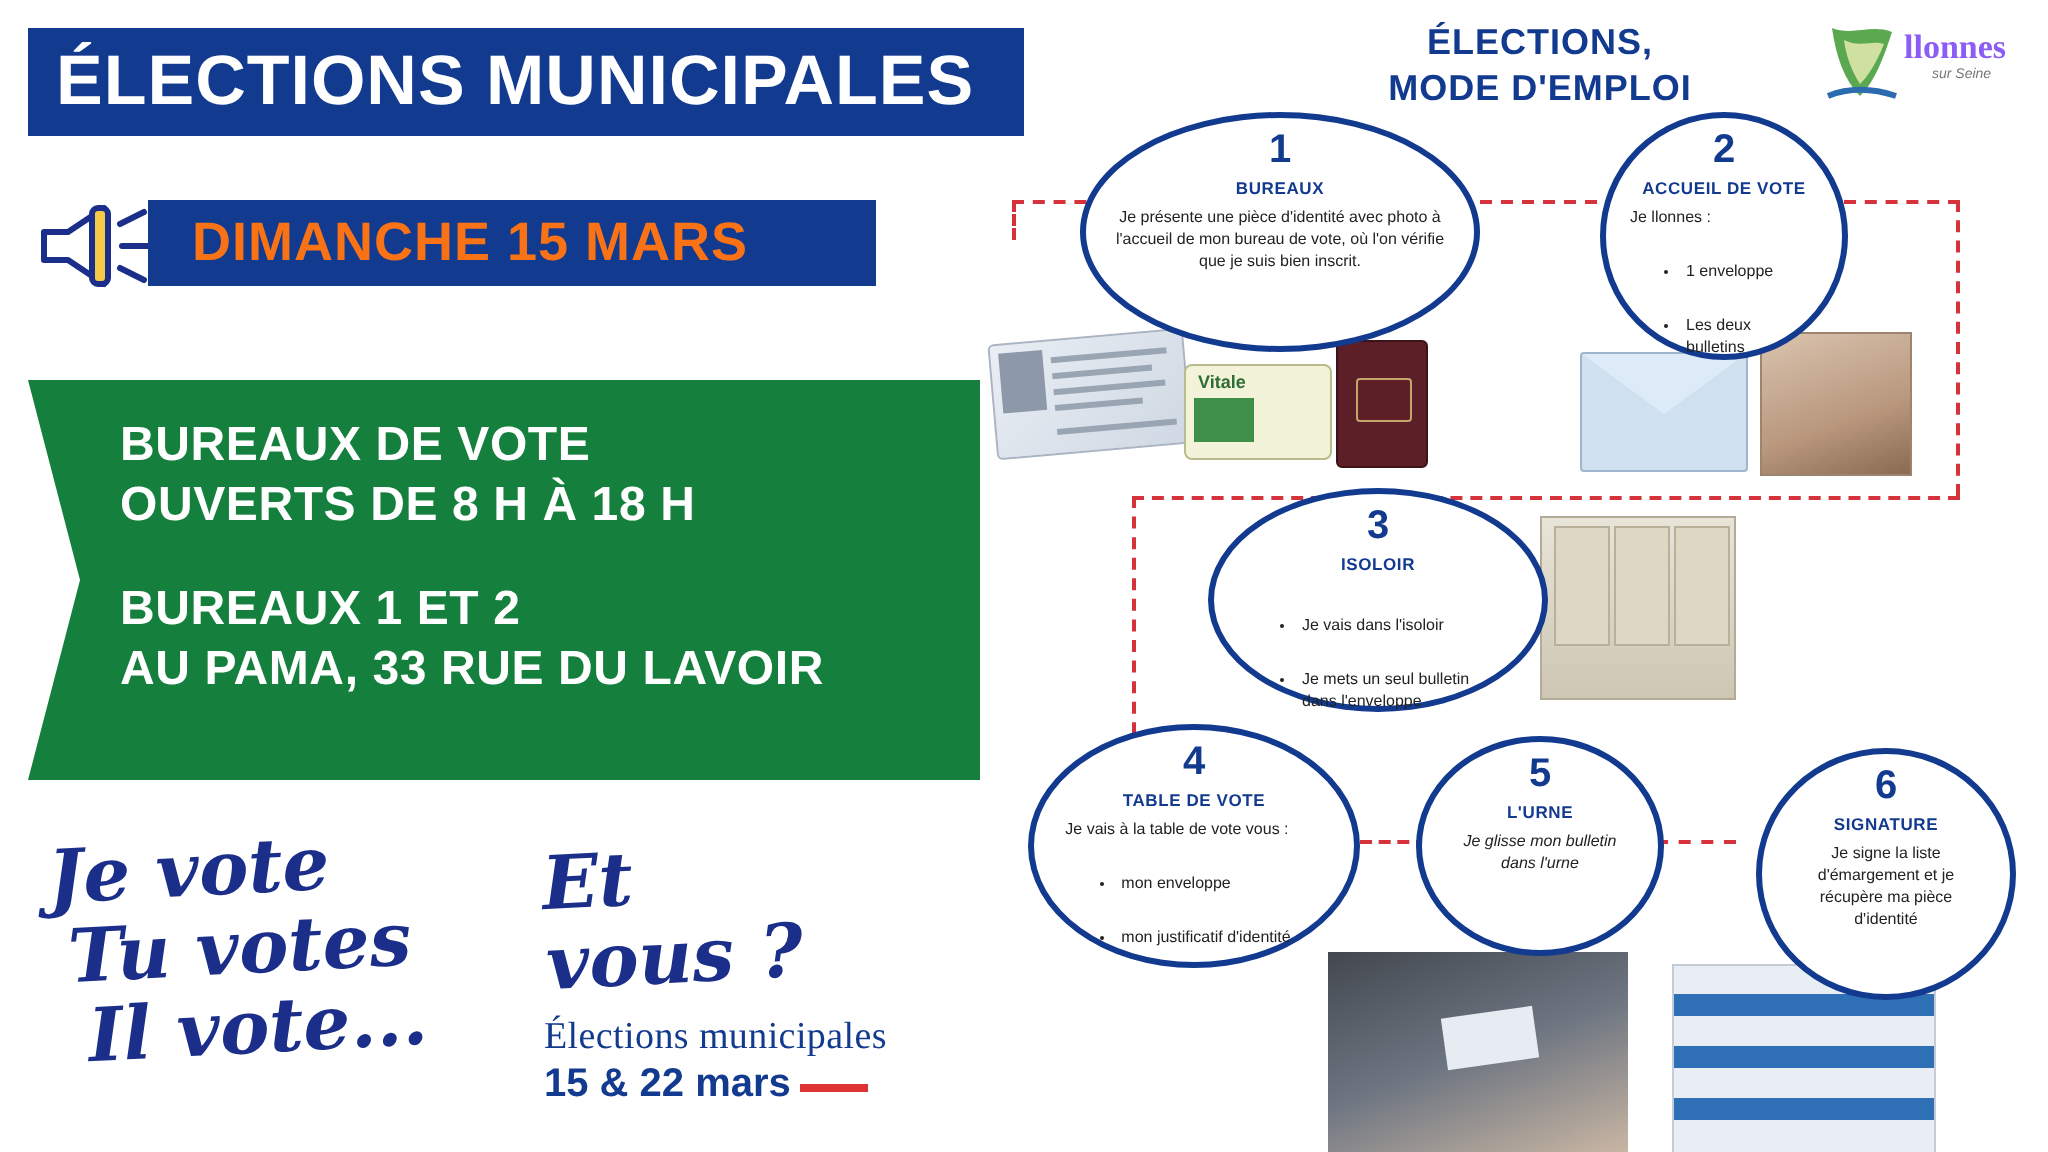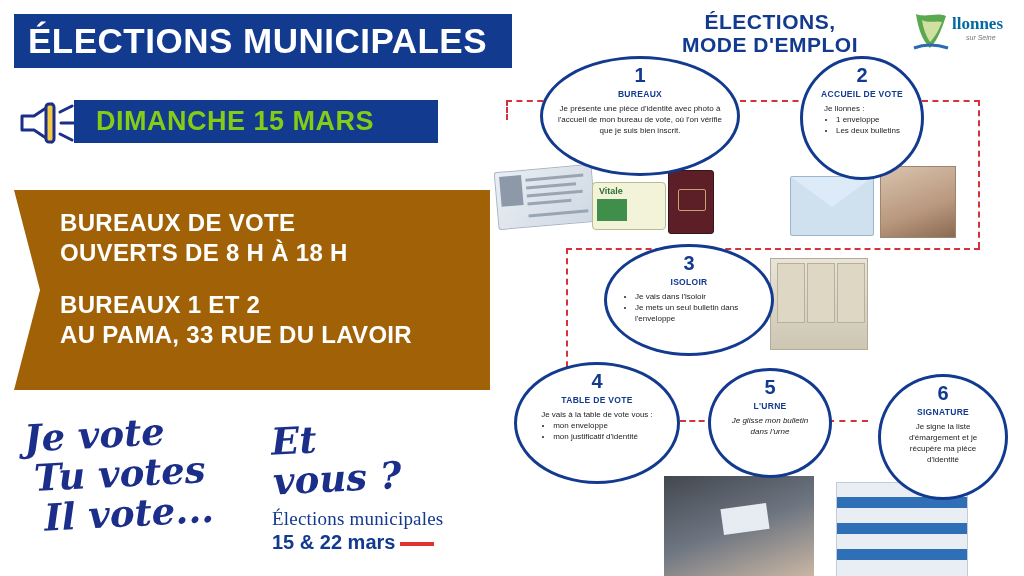--- a/index.html
+++ b/index.html
@@ -19,31 +19,31 @@
   }
   .title-band span{
     color:#fff;font-weight:bold;font-size:35px;letter-spacing:0.5px;
     padding-left:14px;white-space:nowrap;
   }
   .date-band{
     position:absolute;left:74px;top:100px;width:364px;height:43px;
     background:#123a8f;display:flex;align-items:center;
   }
   .date-band span{
-    color:#84cc16;font-weight:bold;font-size:27px;letter-spacing:0.5px;
+    color:#f97316;font-weight:bold;font-size:27px;letter-spacing:0.5px;
     padding-left:22px;white-space:nowrap;
   }
   .megaphone{
     position:absolute;left:16px;top:96px;width:62px;height:52px;
   }
 
   
   .info-flag{
     position:absolute;left:14px;top:190px;width:476px;height:200px;
-    background:#a16207;
+    background:#15803d;
     clip-path:polygon(0 0, 100% 0, 100% 100%, 0 100%, 26px 50%);
     color:#fff;
   }
   .info-flag .line{
     font-weight:bold;font-size:24px;line-height:30px;letter-spacing:0.3px;
     padding-left:46px;white-space:nowrap;
   }
   .info-flag .grp1{position:absolute;top:18px;left:0;}
   .info-flag .grp2{position:absolute;top:100px;left:0;}
 
@@ -73,28 +73,28 @@
     color:#123a8f;font-size:20px;font-weight:bold;margin-top:1px;
     display:flex;align-items:center;gap:5px;
   }
   .logo-em .redbar{
     display:inline-block;width:34px;height:4px;background:#d33;margin-top:2px;
   }
 
   
   .right-title{
     position:absolute;left:640px;top:10px;width:260px;text-align:center;
-    color:#123a8f;font-weight:bold;font-size:21px;line-height:23px;
+    color:#123a8f;font-weight:bold;font-size:18px;line-height:23px;
     letter-spacing:0.5px;
   }
   .crest{
     position:absolute;left:910px;top:8px;width:104px;height:46px;
   }
   .crest .town{
-    position:absolute;left:42px;top:6px;color:#0369a1;font-weight:bold;
+    position:absolute;left:42px;top:6px;color:#8b5cf6;font-weight:bold;
     font-size:17px;font-family:"Liberation Serif", serif;
   }
   .crest .sub{
     position:absolute;left:56px;top:26px;color:#777;font-size:7px;
     font-style:italic;
   }
 
   
   .dash{position:absolute;border-color:#d6323c;}
   .dash-h{border-top:2px dashed #d6323c;height:0;}
@@ -109,21 +109,21 @@
   .bubble .num{
     color:#123a8f;font-weight:bold;font-size:20px;margin-top:6px;line-height:20px;
   }
   .bubble .hd{
     color:#123a8f;font-weight:bold;font-size:8.5px;margin-top:4px;letter-spacing:0.3px;
   }
   .bubble .bd{
     color:#222;font-size:8px;line-height:11px;margin-top:4px;padding:0 14px;
   }
   .bubble .bd ul{margin:0;padding-left:12px;text-align:left;}
-  .bubble .bd li{margin:0;}
+  .bubble .bd li{margin:16px;}
   .bubble .bd p{margin:0;text-align:center;}
 
   
   .photo{position:absolute;overflow:hidden;}
   .ph-id{
     left:496px;top:168px;width:96px;height:56px;
     background:linear-gradient(135deg,#e9eef4 0%,#cfd8e3 100%);
     border:1px solid #aab4c2;border-radius:3px;transform:rotate(-5deg);
   }
   .ph-id .strip{position:absolute;left:4px;top:4px;width:22px;height:30px;background:#8d98a8;}

